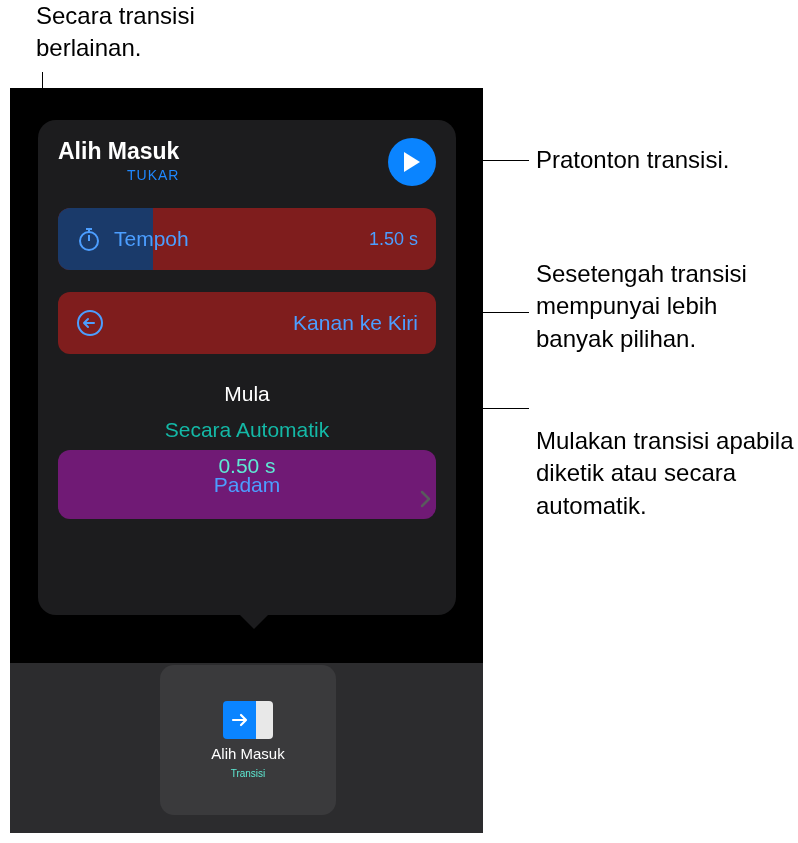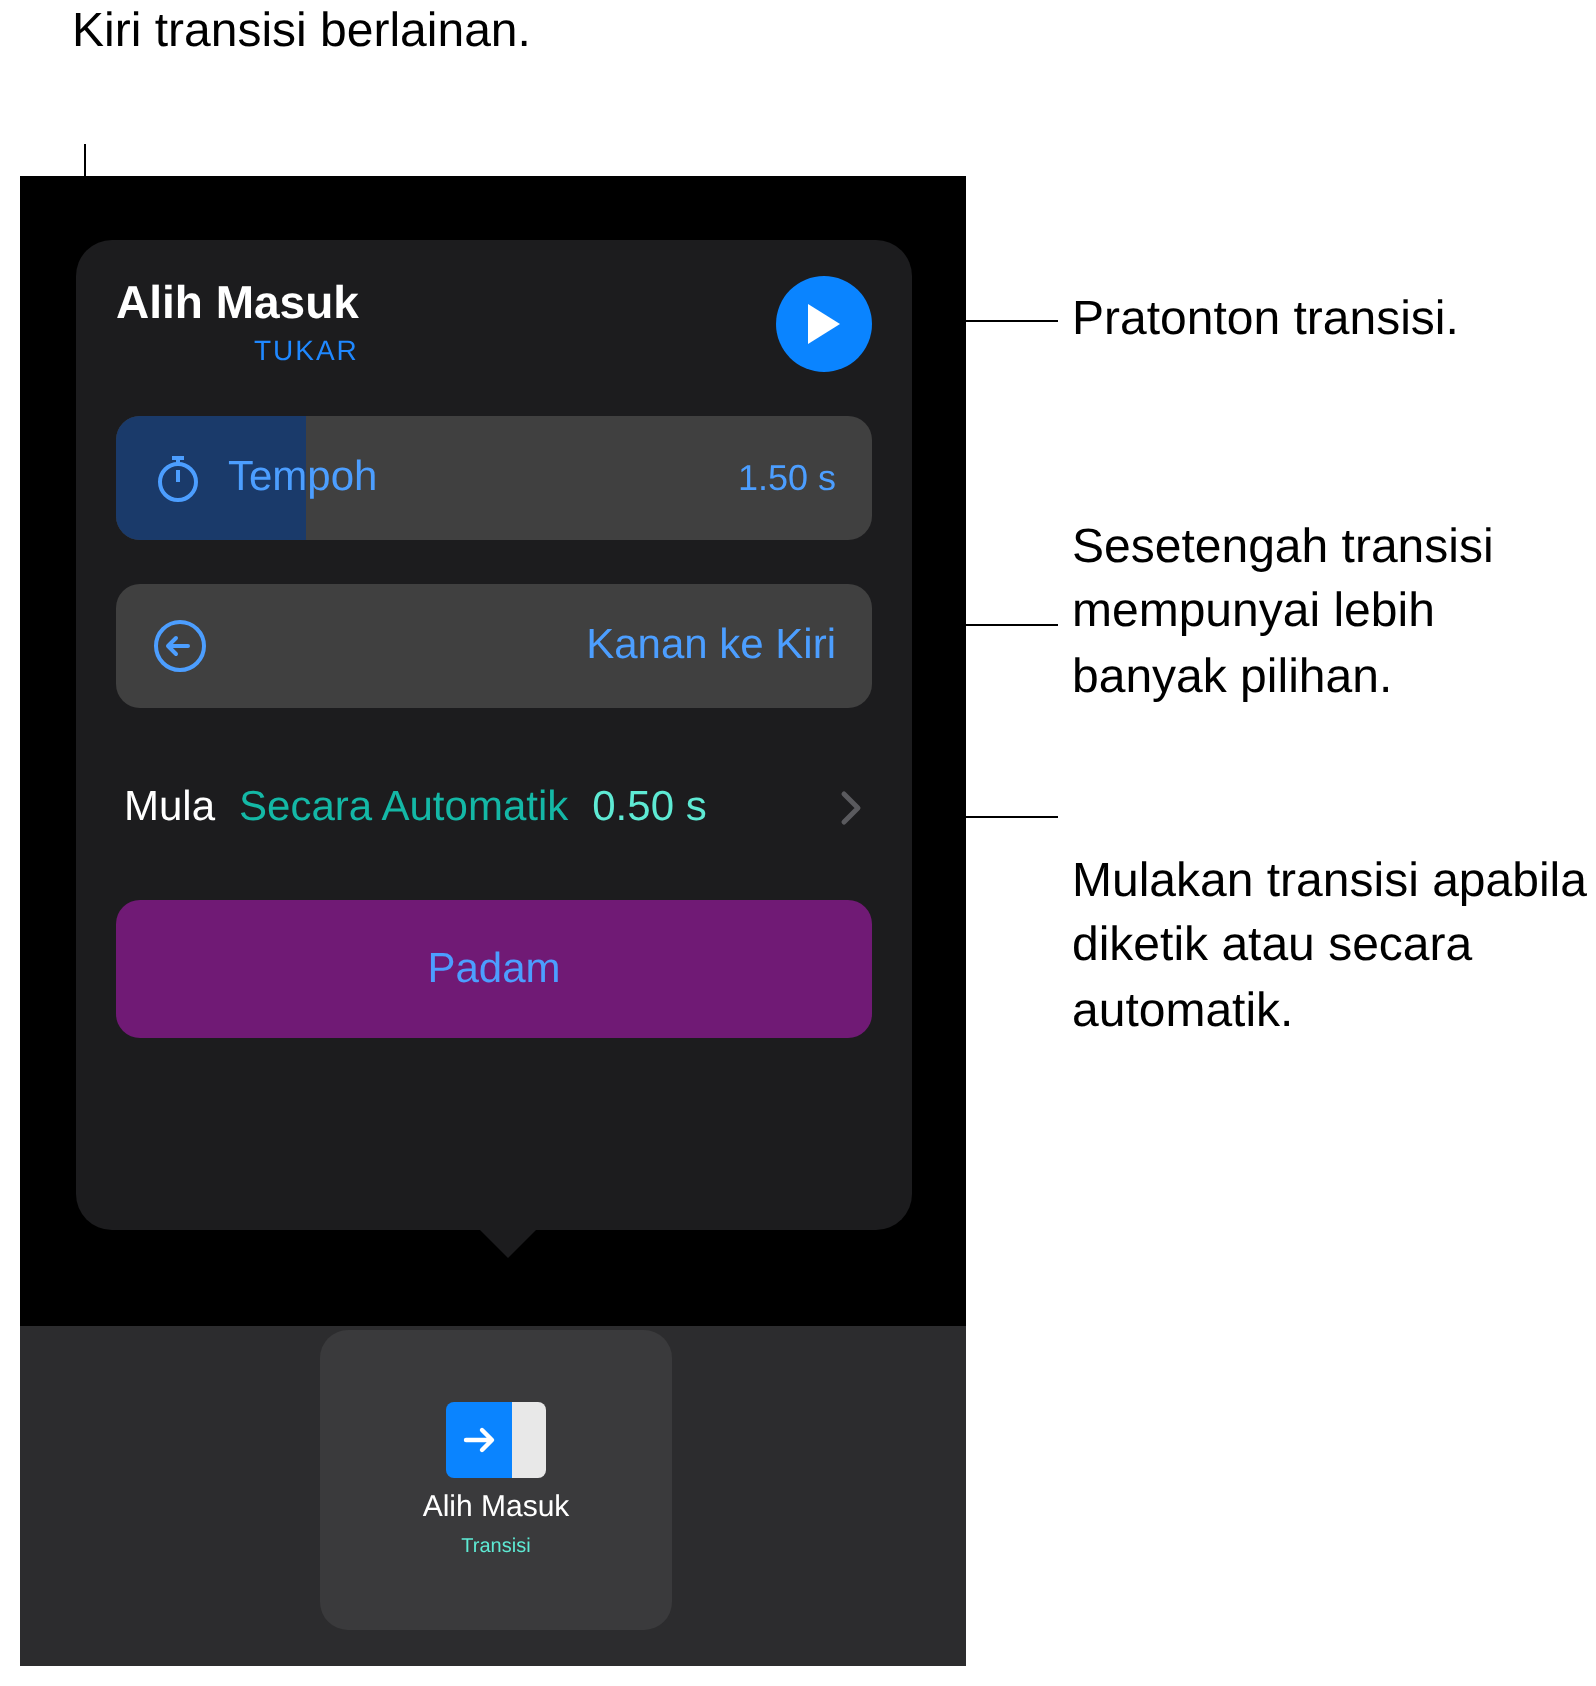--- a/index.html
+++ b/index.html
@@ -62,21 +62,21 @@
   .hdr { display: flex; justify-content: space-between; align-items: flex-start; }
   .title { color: #fff; font-size: 23px; font-weight: 600; }
   .change { color: #1f88ff; font-size: 14px; letter-spacing: 1px; margin-top: 2px; font-weight: 500; text-align: right; }
 
   .play-btn {
     width: 48px; height: 48px; border-radius: 50%;
     background: #0a84ff; display: flex; align-items: center; justify-content: center;
   }
 
   .row {
-    background: #404040;
+    background: #7f1d1d;
     border-radius: 12px;
     margin-top: 22px;
     height: 62px;
     display: flex;
     align-items: center;
     padding: 0 18px;
     position: relative;
     overflow: hidden;
   }
   .row.duration .fill {
@@ -86,20 +86,21 @@
   .row .content { position: relative; display: flex; align-items: center; width: 100%; gap: 12px; }
   .row .label { color: #4c9eff; font-size: 21px; flex: 1; }
   .row .value { color: #4c9eff; font-size: 18px; }
   .row.center .content { justify-content: space-between; }
 
   .start-row {
     margin-top: 28px;
     height: 44px;
     display: flex; align-items: center; gap: 12px;
     padding: 0 4px;
+    flex-direction: column;
   }
   .start-row .k { color: #fff; font-size: 21px; }
   .start-row .v { color: #14b8a6; font-size: 21px; }
   .start-row .t { color: #5eead4; font-size: 21px; }
   .start-row .chev { color: #5a5a5e; margin-left: auto; }
 
   .delete-row {
     background: #701a75;
     border-radius: 12px;
     margin-top: 24px;
@@ -134,21 +135,21 @@
     width: 17px; height: 38px; background: #e8e8e8; border-radius: 0 4px 4px 0;
   }
   .thumb-t1 { color: #fff; font-size: 15px; }
   .thumb-t2 { color: #5eead4; font-size: 10px; }
 
   svg { display: block; }
 </style>
 </head>
 <body>
 
-<div class="callout" style="left:36px; top:0; width:260px;">Kiri transisi berlainan.</div>
+<div class="callout" style="left:36px; top:0; width:260px;">Secara transisi berlainan.</div>
 <div class="callout-line" style="left:42px; top:72px; width:1px; height:105px;"></div>
 
 <div class="callout" style="left:536px; top:144px;">Pratonton transisi.</div>
 <div class="callout-line" style="left:451px; top:160px; width:78px; height:1px;"></div>
 
 <div class="callout" style="left:536px; top:258px; width:260px;">Sesetengah transisi mempunyai lebih banyak pilihan.</div>
 <div class="callout-line" style="left:456px; top:312px; width:73px; height:1px;"></div>
 
 <div class="callout" style="left:536px; top:392px; width:258px;margin-top:33px;">Mulakan transisi apabila diketik atau secara automatik.</div>
 <div class="callout-line" style="left:463px; top:408px; width:66px; height:1px;"></div>

